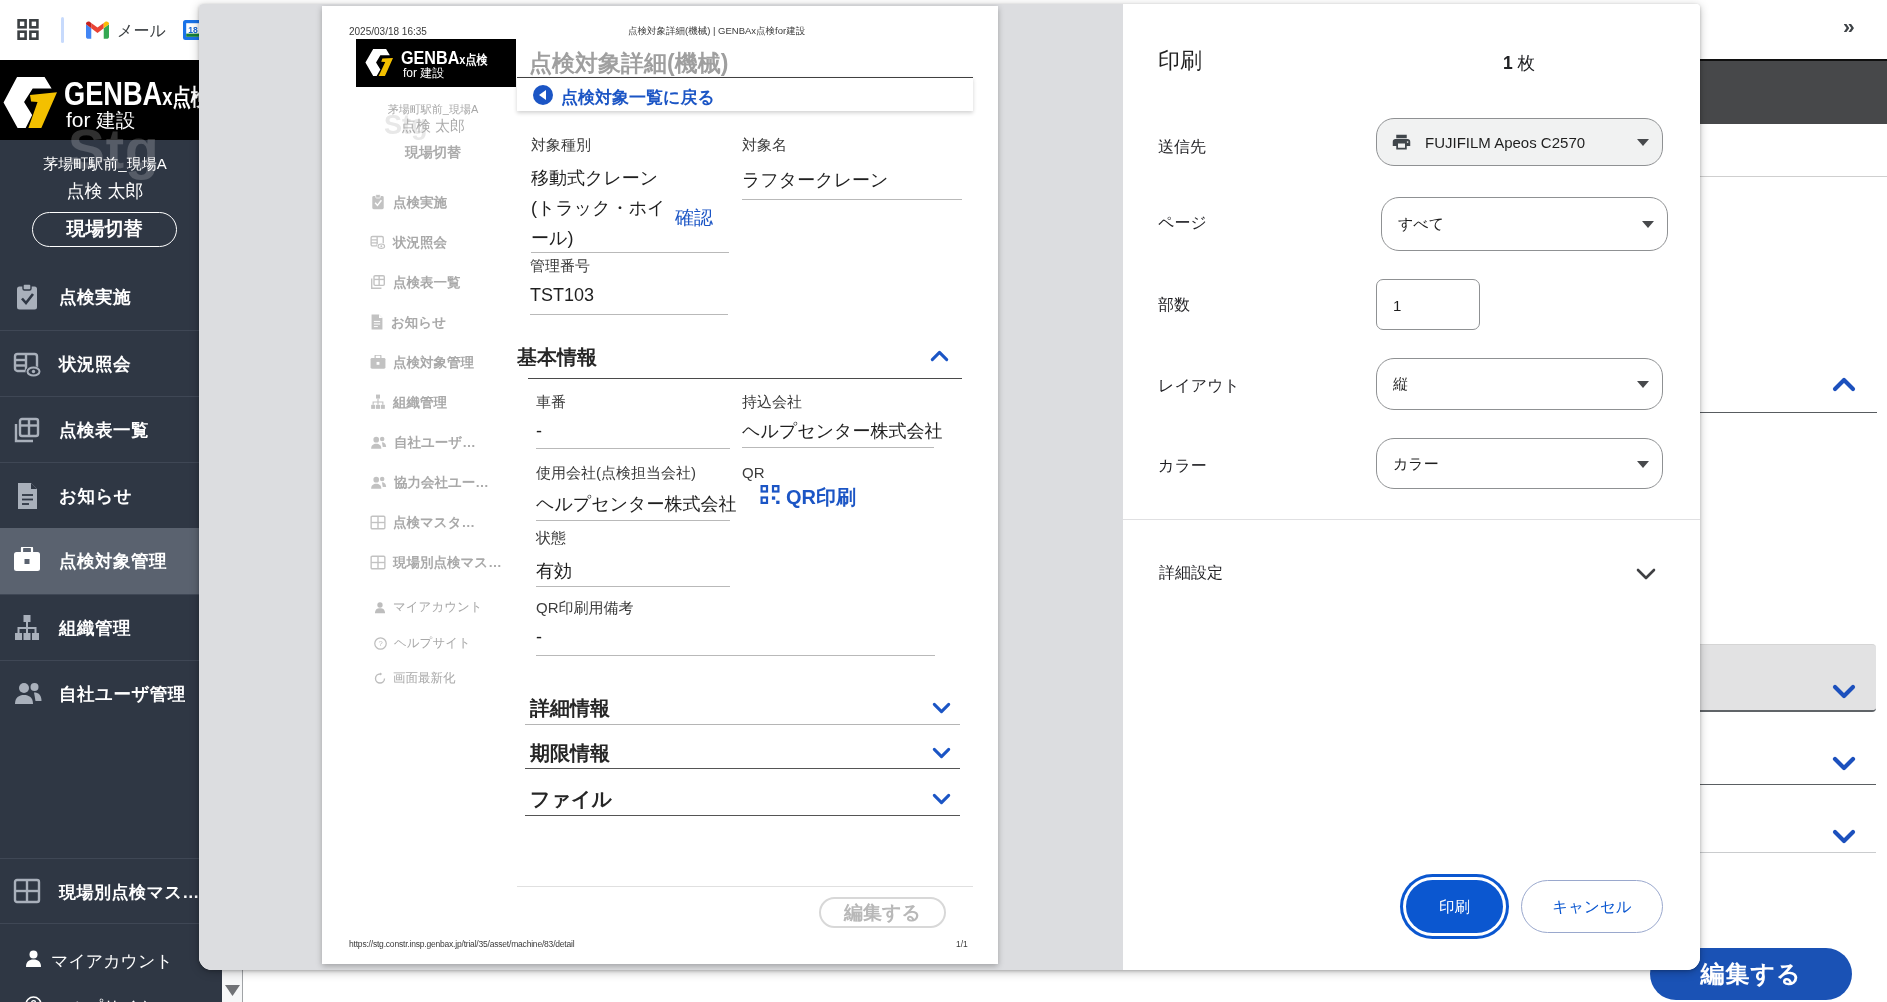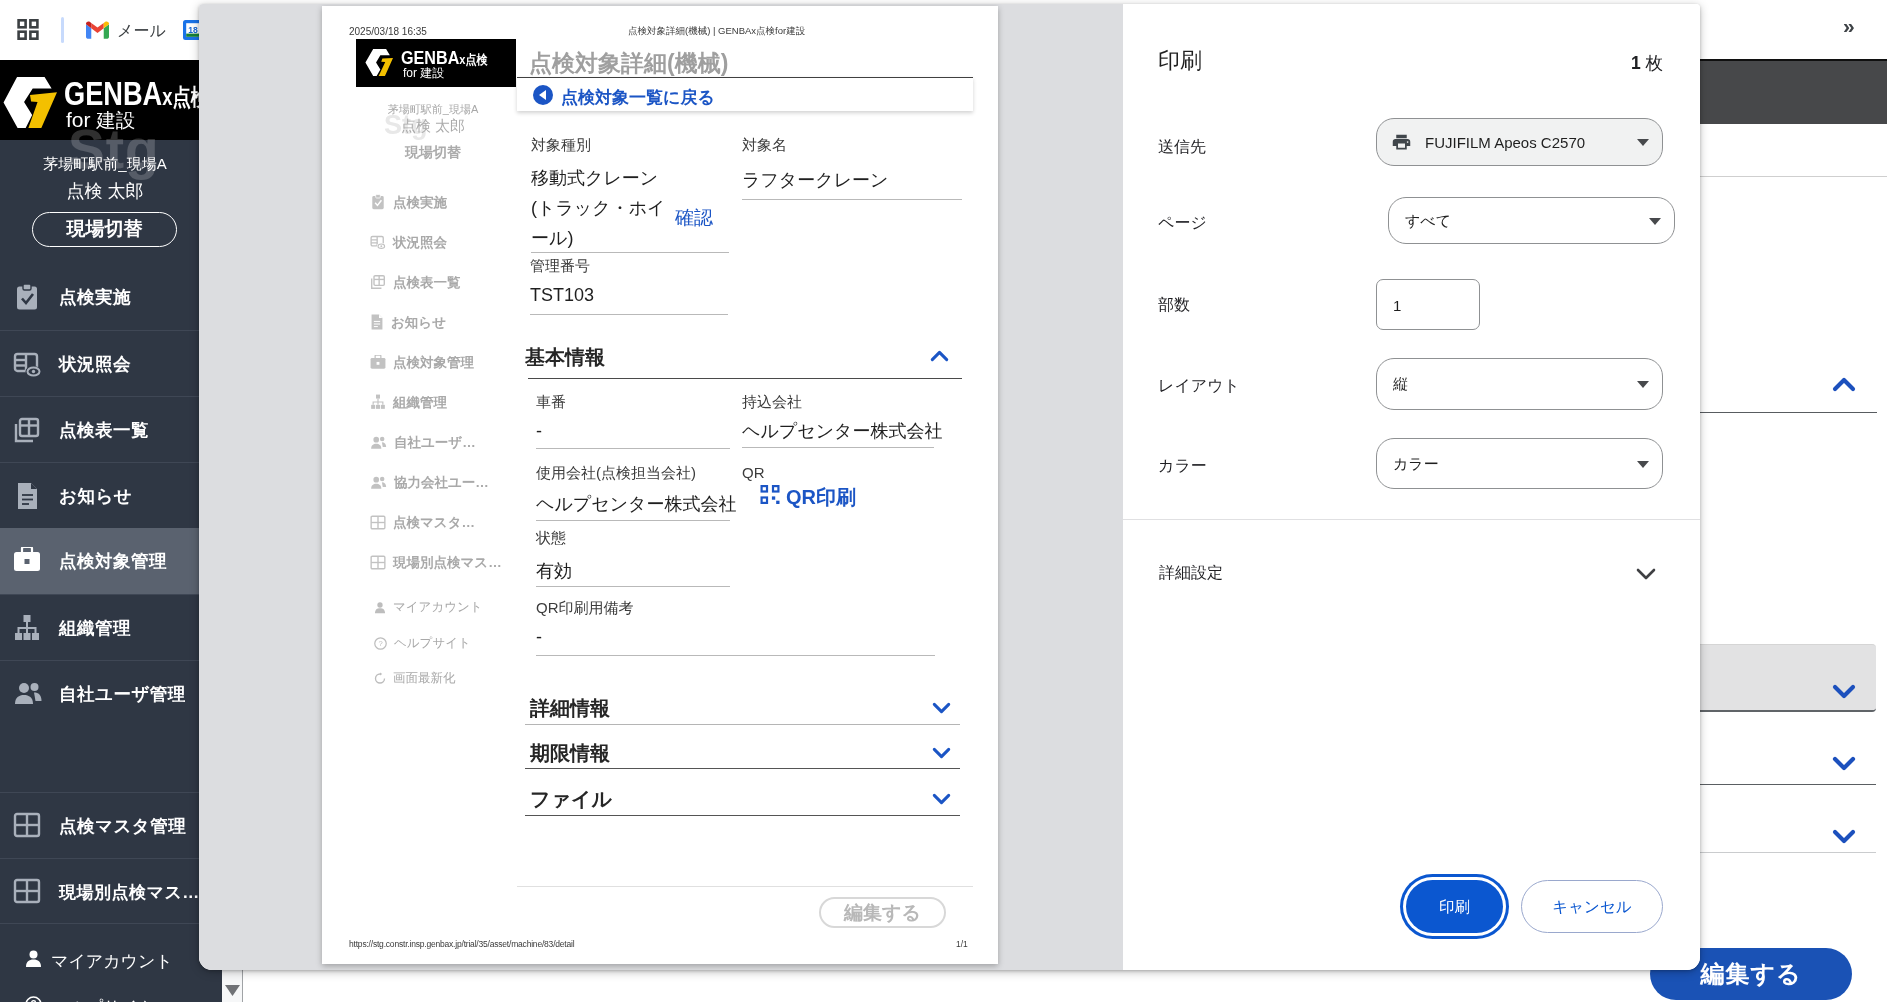--- a/index.html
+++ b/index.html
@@ -156,30 +156,20 @@
   </div>
   <div class="mi" style="top:600px;border-top:1px solid #3f4755">
     <svg class="ic" width="30" height="26" viewBox="0 0 30 26">
         <circle cx="11" cy="8" r="5" fill="#a9b0bb"></circle>
         <path d="M2,24 c0,-6.5 4,-9 9,-9 c5,0 9,2.5 9,9 z" fill="#a9b0bb"></path>
         <circle cx="21.5" cy="7" r="4" fill="#a9b0bb"></circle>
         <path d="M21,12.5 c4.5,0 7.5,2.5 7.5,8.5 h-6" fill="#a9b0bb"></path>
       </svg>
     <div class="tx">自社ユーザ管理</div>
   </div>
-  <div class="mi" style="top:732px;border-top:1px solid #3f4755">
-    <svg class="ic" width="28" height="26" viewBox="0 0 28 26">
-        <g fill="none" stroke="#a9b0bb" stroke-width="2.4">
-          <rect x="2" y="2" width="24" height="22" rx="2"></rect>
-          <line x1="14" y1="2" x2="14" y2="24"></line>
-          <line x1="2" y1="13" x2="26" y2="13"></line>
-        </g>
-      </svg>
-    <div class="tx">点検マスタ管理</div>
-  </div>
   <div class="mi" style="top:798px;border-top:1px solid #3f4755">
     <svg class="ic" width="28" height="26" viewBox="0 0 28 26">
         <g fill="none" stroke="#a9b0bb" stroke-width="2.4">
           <rect x="2" y="2" width="24" height="22" rx="2"></rect>
           <line x1="14" y1="2" x2="14" y2="24"></line>
           <line x1="2" y1="13" x2="26" y2="13"></line>
         </g>
       </svg>
     <div class="tx" style="font-size:17px">現場別点検マス…</div>
   </div>
@@ -313,21 +303,21 @@
     <div class="pval" style="left:209px;top:160px">移動式クレーン</div>
     <div class="pval" style="left:209px;top:190px">(トラック・ホイ</div>
     <div class="pval" style="left:353px;top:199px;font-weight:normal;color:#1b55c5;font-size:19px">確認</div>
     <div class="pval" style="left:209px;top:220px">ール)</div>
     <div class="pul" style="left:209px;top:246px;width:198px"></div>
     <div class="pval" style="left:420px;top:162px">ラフタークレーン</div>
     <div class="pul" style="left:420px;top:193px;width:220px"></div>
     <div class="plab" style="left:208px;top:251px">管理番号</div>
     <div class="pval" style="left:208px;top:279px">TST103</div>
     <div class="pul" style="left:208px;top:308px;width:198px"></div>
-    <div class="psec" style="left:203px;top:338px">基本情報</div>
+    <div class="psec" style="left:195px;top:338px">基本情報</div>
     <svg class="ab" style="left:607px;top:342px" width="21" height="16" viewBox="0 0 24 20">
         <path d="M3,14.5 L12,5.5 L21,14.5" fill="none" stroke="#1b55c5" stroke-width="3.8" stroke-linecap="round" stroke-linejoin="round"></path>
       </svg>
     <div class="line" style="left:206px;top:372px;width:434px;background:#4a4a4a"></div>
     <div class="plab" style="left:214px;top:387px">車番</div>
     <div class="pval" style="left:214px;top:415px">-</div>
     <div class="pul" style="left:214px;top:442px;width:194px"></div>
     <div class="plab" style="left:420px;top:387px">持込会社</div>
     <div class="pval" style="left:420px;top:413px">ヘルプセンター株式会社</div>
     <div class="pul" style="left:420px;top:441px;width:192px"></div>
@@ -373,31 +363,31 @@
         <path d="M3,5.5 L12,14.5 L21,5.5" fill="none" stroke="#1b55c5" stroke-width="3.8" stroke-linecap="round" stroke-linejoin="round"></path>
       </svg>
     <div class="line" style="left:203px;top:809px;width:435px;background:#555"></div>
     <div class="line" style="left:195px;top:880px;width:456px;background:#e0e0e0"></div>
     <div class="ab" style="left:497px;top:891px;width:127px;height:31px;border:2px solid #d8d8d8;border-radius:17px;color:#b8b8b8;font-size:19px;font-weight:bold;text-align:center;line-height:27px">編集する</div>
     <div class="ab" style="left:27px;top:933px;font-size:8.5px;color:#3a3a3a;letter-spacing:-0.2px">https://stg.constr.insp.genbax.jp/trial/35/asset/machine/83/detail</div>
     <div class="ab" style="left:634px;top:933px;font-size:8.5px;color:#3a3a3a">1/1</div>
   </div>
   <div class="ab" id="panel" style="left:924px;top:0;width:577px;height:966px;background:#fff">
     <div class="ab" style="left:35px;top:42px;font-size:22px;color:#1f1f1f">印刷</div>
-    <div class="ab" style="left:380px;top:47px;width:160px;text-align:right;font-size:17.5px;color:#202124"><b>1</b> 枚</div>
+    <div class="ab" style="left:380px;top:47px;width:160px;text-align:left;font-size:17.5px;color:#202124"><b>1</b> 枚</div>
     <div class="lab" style="left:35px;top:133px">送信先</div>
     <div class="dd" style="left:253px;top:114px;width:287px;height:48px;background:#f1f2f2">
       <svg class="ab" style="left:14px;top:13px" width="21" height="21" viewBox="0 0 24 24">
           <path fill="#40464b" d="M19,8H5c-1.7,0-3,1.3-3,3v5h4v4h12v-4h4v-5C22,9.3,20.7,8,19,8z M16,18H8v-5h8V18z M19,12.5c-0.55,0-1-0.45-1-1s0.45-1,1-1s1,0.45,1,1S19.55,12.5,19,12.5z M18,3H6v4h12V3z"></path>
         </svg>
       <div class="t" style="left:48px">FUJIFILM Apeos C2570</div>
       <div class="ar"></div>
     </div>
     <div class="lab" style="left:35px;top:209px">ページ</div>
-    <div class="dd" style="left:265px;top:193px;width:287px;height:47px">
+    <div class="dd" style="left:258px;top:193px;width:287px;height:54px">
       <div class="t">すべて</div>
         <div class="ar"></div>
     </div>
     <div class="lab" style="left:35px;top:291px">部数</div>
     <div class="dd" style="left:253px;top:275px;width:104px;height:51px;border-radius:7px">
       <div class="t">1</div>
     </div>
     <div class="lab" style="left:35px;top:372px">レイアウト</div>
     <div class="dd" style="left:253px;top:354px;width:287px;height:52px">
       <div class="t">縦</div>

